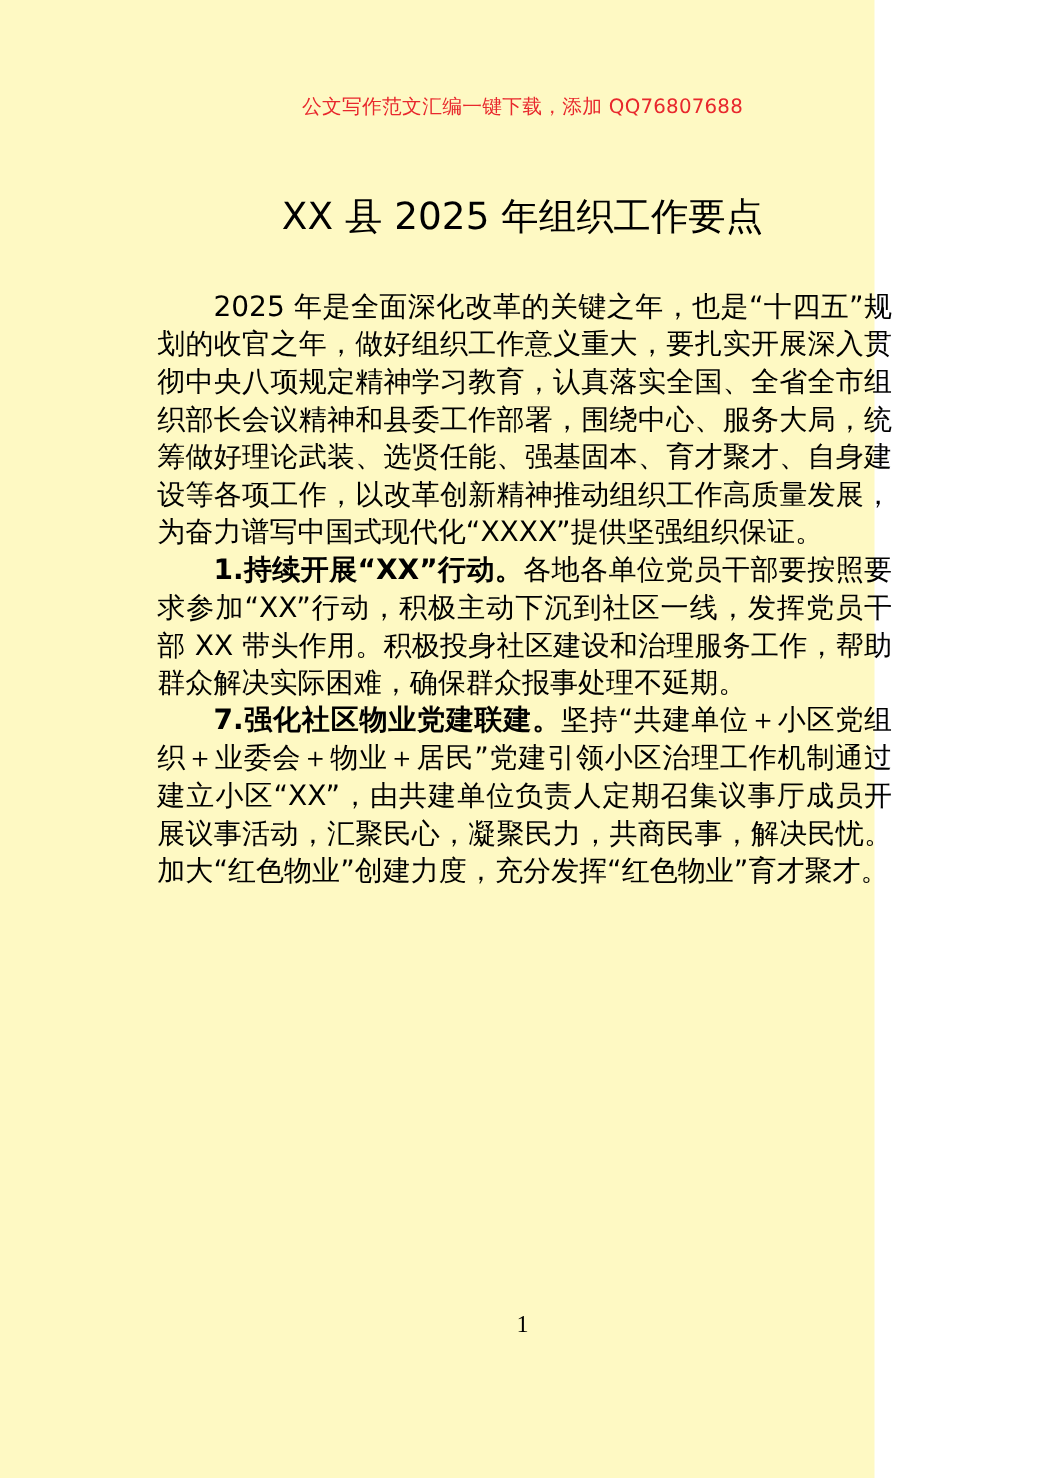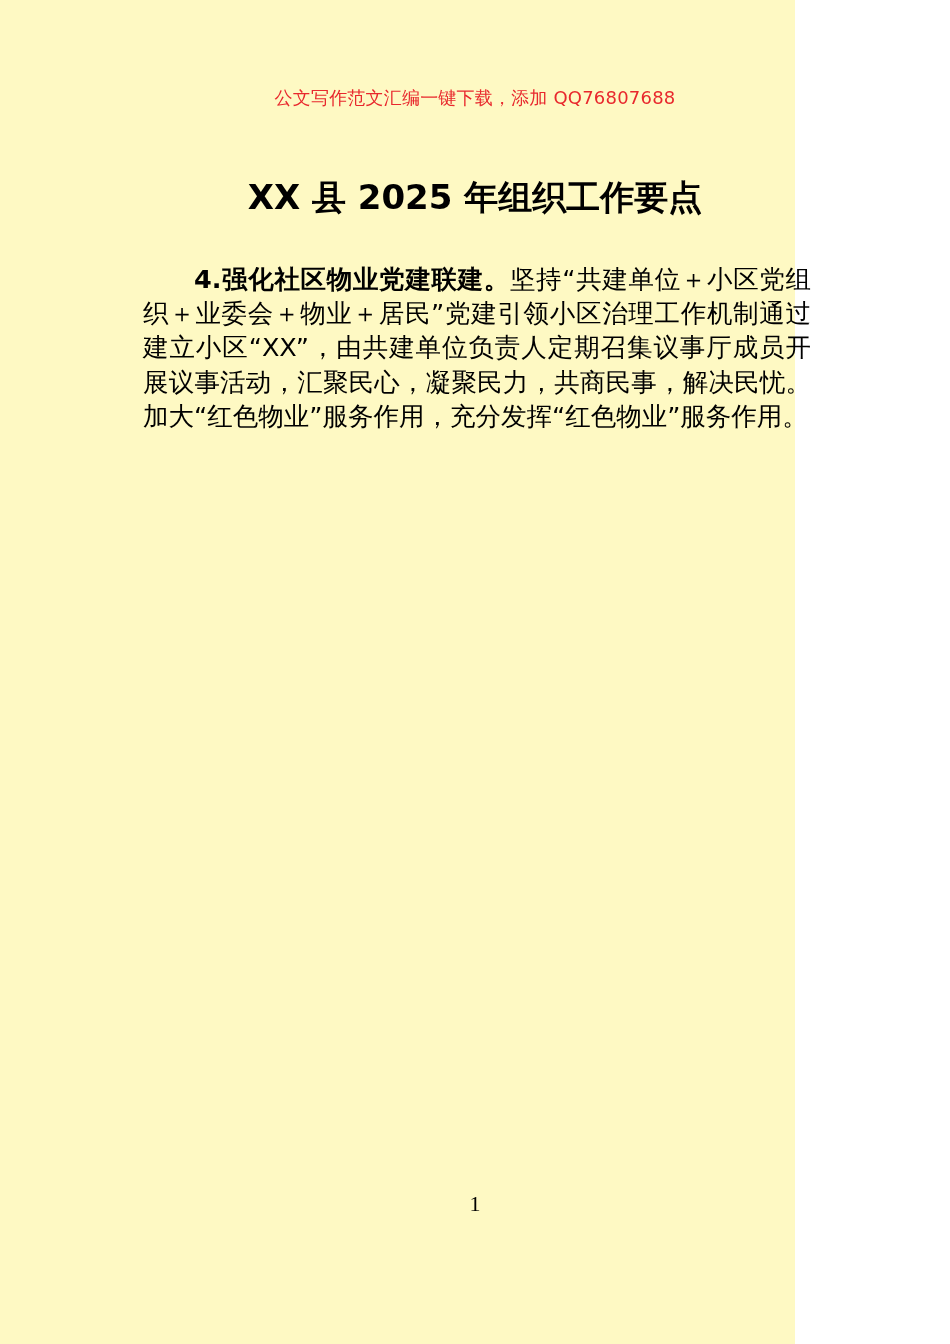--- a/index.html
+++ b/index.html
@@ -35,21 +35,21 @@
     }
     .doc-title {
       position: absolute;
       top: 174px;
       left: 0;
       width: 950px;
       text-align: center;
       font-size: 34px;
       line-height: 46px;
       font-family: "DejaVu Sans", sans-serif;
-      font-weight: bold;
+      font-weight: normal;
       margin: 0;
     }
     .body-text {
       position: absolute;
       top: 262px;
       left: 143px;
       width: 668px;
     }
     .para {
       margin: 0;
@@ -77,19 +77,25 @@
 <body>
 
 <div class="page">
 
   <div class="header-note">公文写作范文汇编一键下载，添加 QQ76807688</div>
 
   <h1 class="doc-title">XX 县 2025 年组织工作要点</h1>
 
   <div class="body-text">
     <p class="para">
-      <span class="lead">4.强化社区物业党建联建。</span><span>坚持“共建单位＋小区党组织＋业委会＋物业＋居民”党建引领小区治理工作机制通过建立小区“XX”，由共建单位负责人定期召集议事厅成员开展议事活动，汇聚民心，凝聚民力，共商民事，解决民忧。加大“红色物业”服务作用，充分发挥“红色物业”服务作用。</span>
+      <span>2025 年是全面深化改革的关键之年，也是“十四五”规划的收官之年，做好组织工作意义重大，要扎实开展深入贯彻中央八项规定精神学习教育，认真落实全国、全省全市组织部长会议精神和县委工作部署，围绕中心、服务大局，统筹做好理论武装、选贤任能、强基固本、育才聚才、自身建设等各项工作，以改革创新精神推动组织工作高质量发展，为奋力谱写中国式现代化“XXXX”提供坚强组织保证。</span>
+    </p>
+    <p class="para">
+      <span class="lead">1.持续开展“XX”行动。</span><span>各地各单位党员干部要按照要求参加“XX”行动，积极主动下沉到社区一线，发挥党员干部 XX 带头作用。积极投身社区建设和治理服务工作，帮助群众解决实际困难，确保群众报事处理不延期。</span>
+    </p>
+    <p class="para">
+      <span class="lead">7.强化社区物业党建联建。</span><span>坚持“共建单位＋小区党组织＋业委会＋物业＋居民”党建引领小区治理工作机制通过建立小区“XX”，由共建单位负责人定期召集议事厅成员开展议事活动，汇聚民心，凝聚民力，共商民事，解决民忧。加大“红色物业”创建力度，充分发挥“红色物业”育才聚才。</span>
     </p>
   </div>
 
   <div class="page-number">1</div>
 
 </div>
 
 </body></html>

